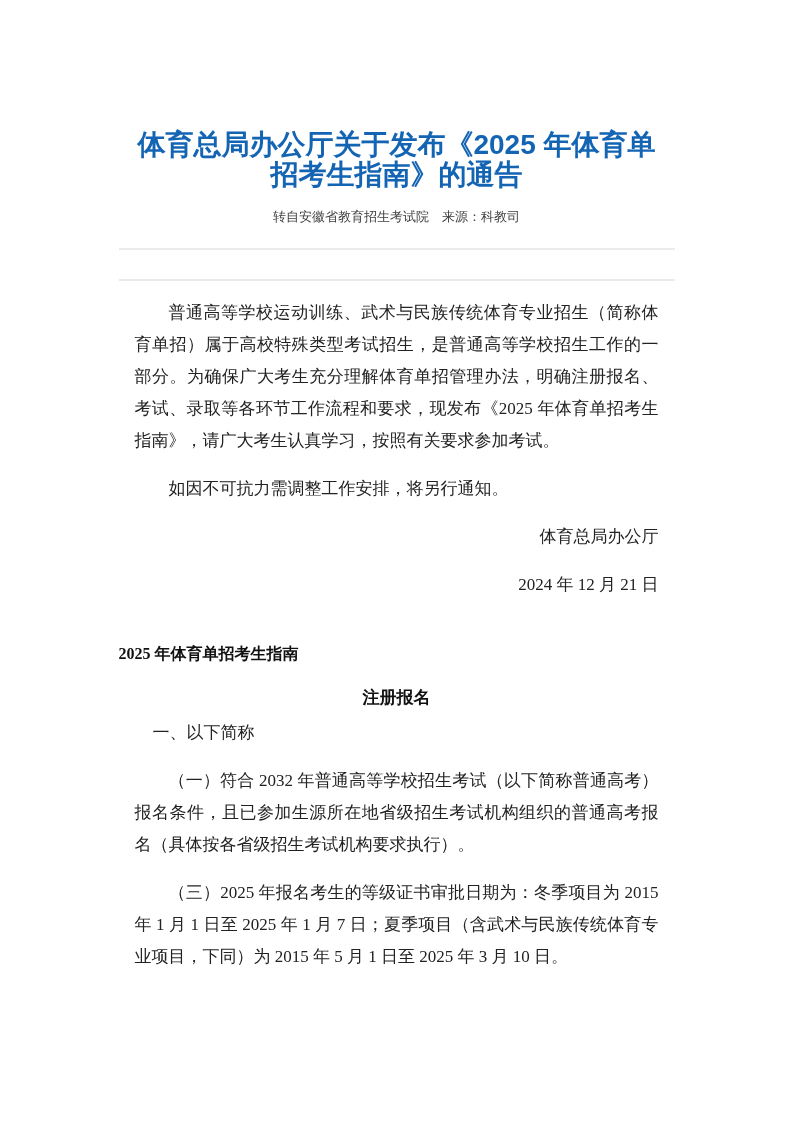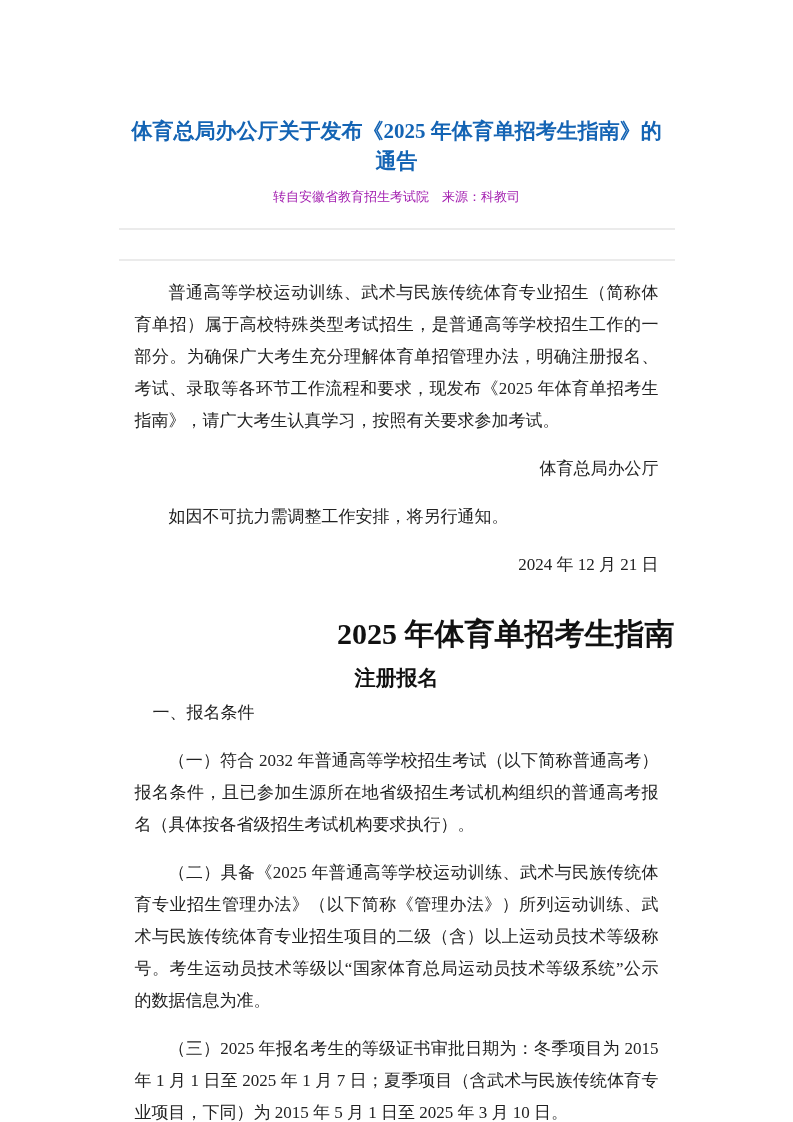--- a/index.html
+++ b/index.html
@@ -14,35 +14,35 @@
     font-family: "Liberation Serif", "DejaVu Serif", serif;
     color: #222222;
   }
   .page {
     width: 556px;
     margin: 0 auto;
     padding-top: 112px;
     box-sizing: border-box;
   }
   .doc-title {
-    margin: 4px;
-    font-family: Liberation Serif, serif;
+    margin: 18px;
+    font-family: Liberation Sans, sans-serif;
     font-weight: bold;
-    font-size: 21px;
+    font-size: 28px;
     line-height: 30px;
     text-align: center;
     color: #1464b4;
   }
   .doc-subtitle {
     margin: 12px 0 0 0;
     font-family: "Liberation Sans", "DejaVu Sans", sans-serif;
     font-size: 13px;
     line-height: 18px;
     text-align: center;
-    color: #a21caf;
+    color: #404040;
   }
   .divider {
     border: none;
     border-top: 2px solid #ebebeb;
     margin: 0;
   }
   .divider.first  { margin-top: 22px; }
   .divider.second { margin-top: 29px; }
   .doc-number {
     margin-top: 22px;
@@ -53,29 +53,29 @@
   .body-par {
     margin: 16px;
     font-size: 17px;
     line-height: 32px;
     text-align: justify;
   }
   .indent { text-indent: 2em; }
   .align-right { text-align: right; text-indent: 0; }
   .guide-title {
     margin: 36px 0 0 0;
-    font-size: 30px;
+    font-size: 16px;
     line-height: 34px;
     font-weight: bold;
-    text-align: right;
+    text-align: left;
     color: #111111;
   }
   .guide-section {
     margin: 14px 0 0 0;
-    font-size: 21px;
+    font-size: 17px;
     line-height: 26px;
     font-weight: bold;
     text-align: center;
     color: #111111;
   }
   .guide-subsection {
     margin: 6px 0 0 0;
     font-size: 17px;
     line-height: 32px;
     text-indent: 2em;
@@ -89,31 +89,30 @@
   <h1 class="doc-title">体育总局办公厅关于发布《2025 年体育单招考生指南》的通告</h1>
 
   <div class="doc-subtitle">转自安徽省教育招生考试院　来源：科教司</div>
 
   <hr class="divider first">
   <hr class="divider second">
 
 
   <p class="body-par indent">普通高等学校运动训练、武术与民族传统体育专业招生（简称体育单招）属于高校特殊类型考试招生，是普通高等学校招生工作的一部分。为确保广大考生充分理解体育单招管理办法，明确注册报名、考试、录取等各环节工作流程和要求，现发布《2025 年体育单招考生指南》，请广大考生认真学习，按照有关要求参加考试。</p>
 
+  <p class="body-par indent">如因不可抗力需调整工作安排，将另行通知。</p>
+
   <p class="body-par align-right">体育总局办公厅</p>
-
-  <p class="body-par indent">如因不可抗力需调整工作安排，将另行通知。</p>
 
   <p class="body-par align-right">2024 年 12 月 21 日</p>
 
   <h2 class="guide-title">2025 年体育单招考生指南</h2>
 
   <h3 class="guide-section">注册报名</h3>
 
-  <p class="guide-subsection">一、报名条件</p>
+  <p class="guide-subsection">一、以下简称</p>
 
   <p class="body-par indent">（一）符合 2032 年普通高等学校招生考试（以下简称普通高考）报名条件，且已参加生源所在地省级招生考试机构组织的普通高考报名（具体按各省级招生考试机构要求执行）。</p>
 
-  <p class="body-par indent">（二）具备《2025 年普通高等学校运动训练、武术与民族传统体育专业招生管理办法》（以下简称《管理办法》）所列运动训练、武术与民族传统体育专业招生项目的二级（含）以上运动员技术等级称号。考生运动员技术等级以“国家体育总局运动员技术等级系统”公示的数据信息为准。</p>
 
   <p class="body-par indent">（三）2025 年报名考生的等级证书审批日期为：冬季项目为 2015 年 1 月 1 日至 2025 年 1 月 7 日；夏季项目（含武术与民族传统体育专业项目，下同）为 2015 年 5 月 1 日至 2025 年 3 月 10 日。</p>
 
 </div>
 
 </body></html>

